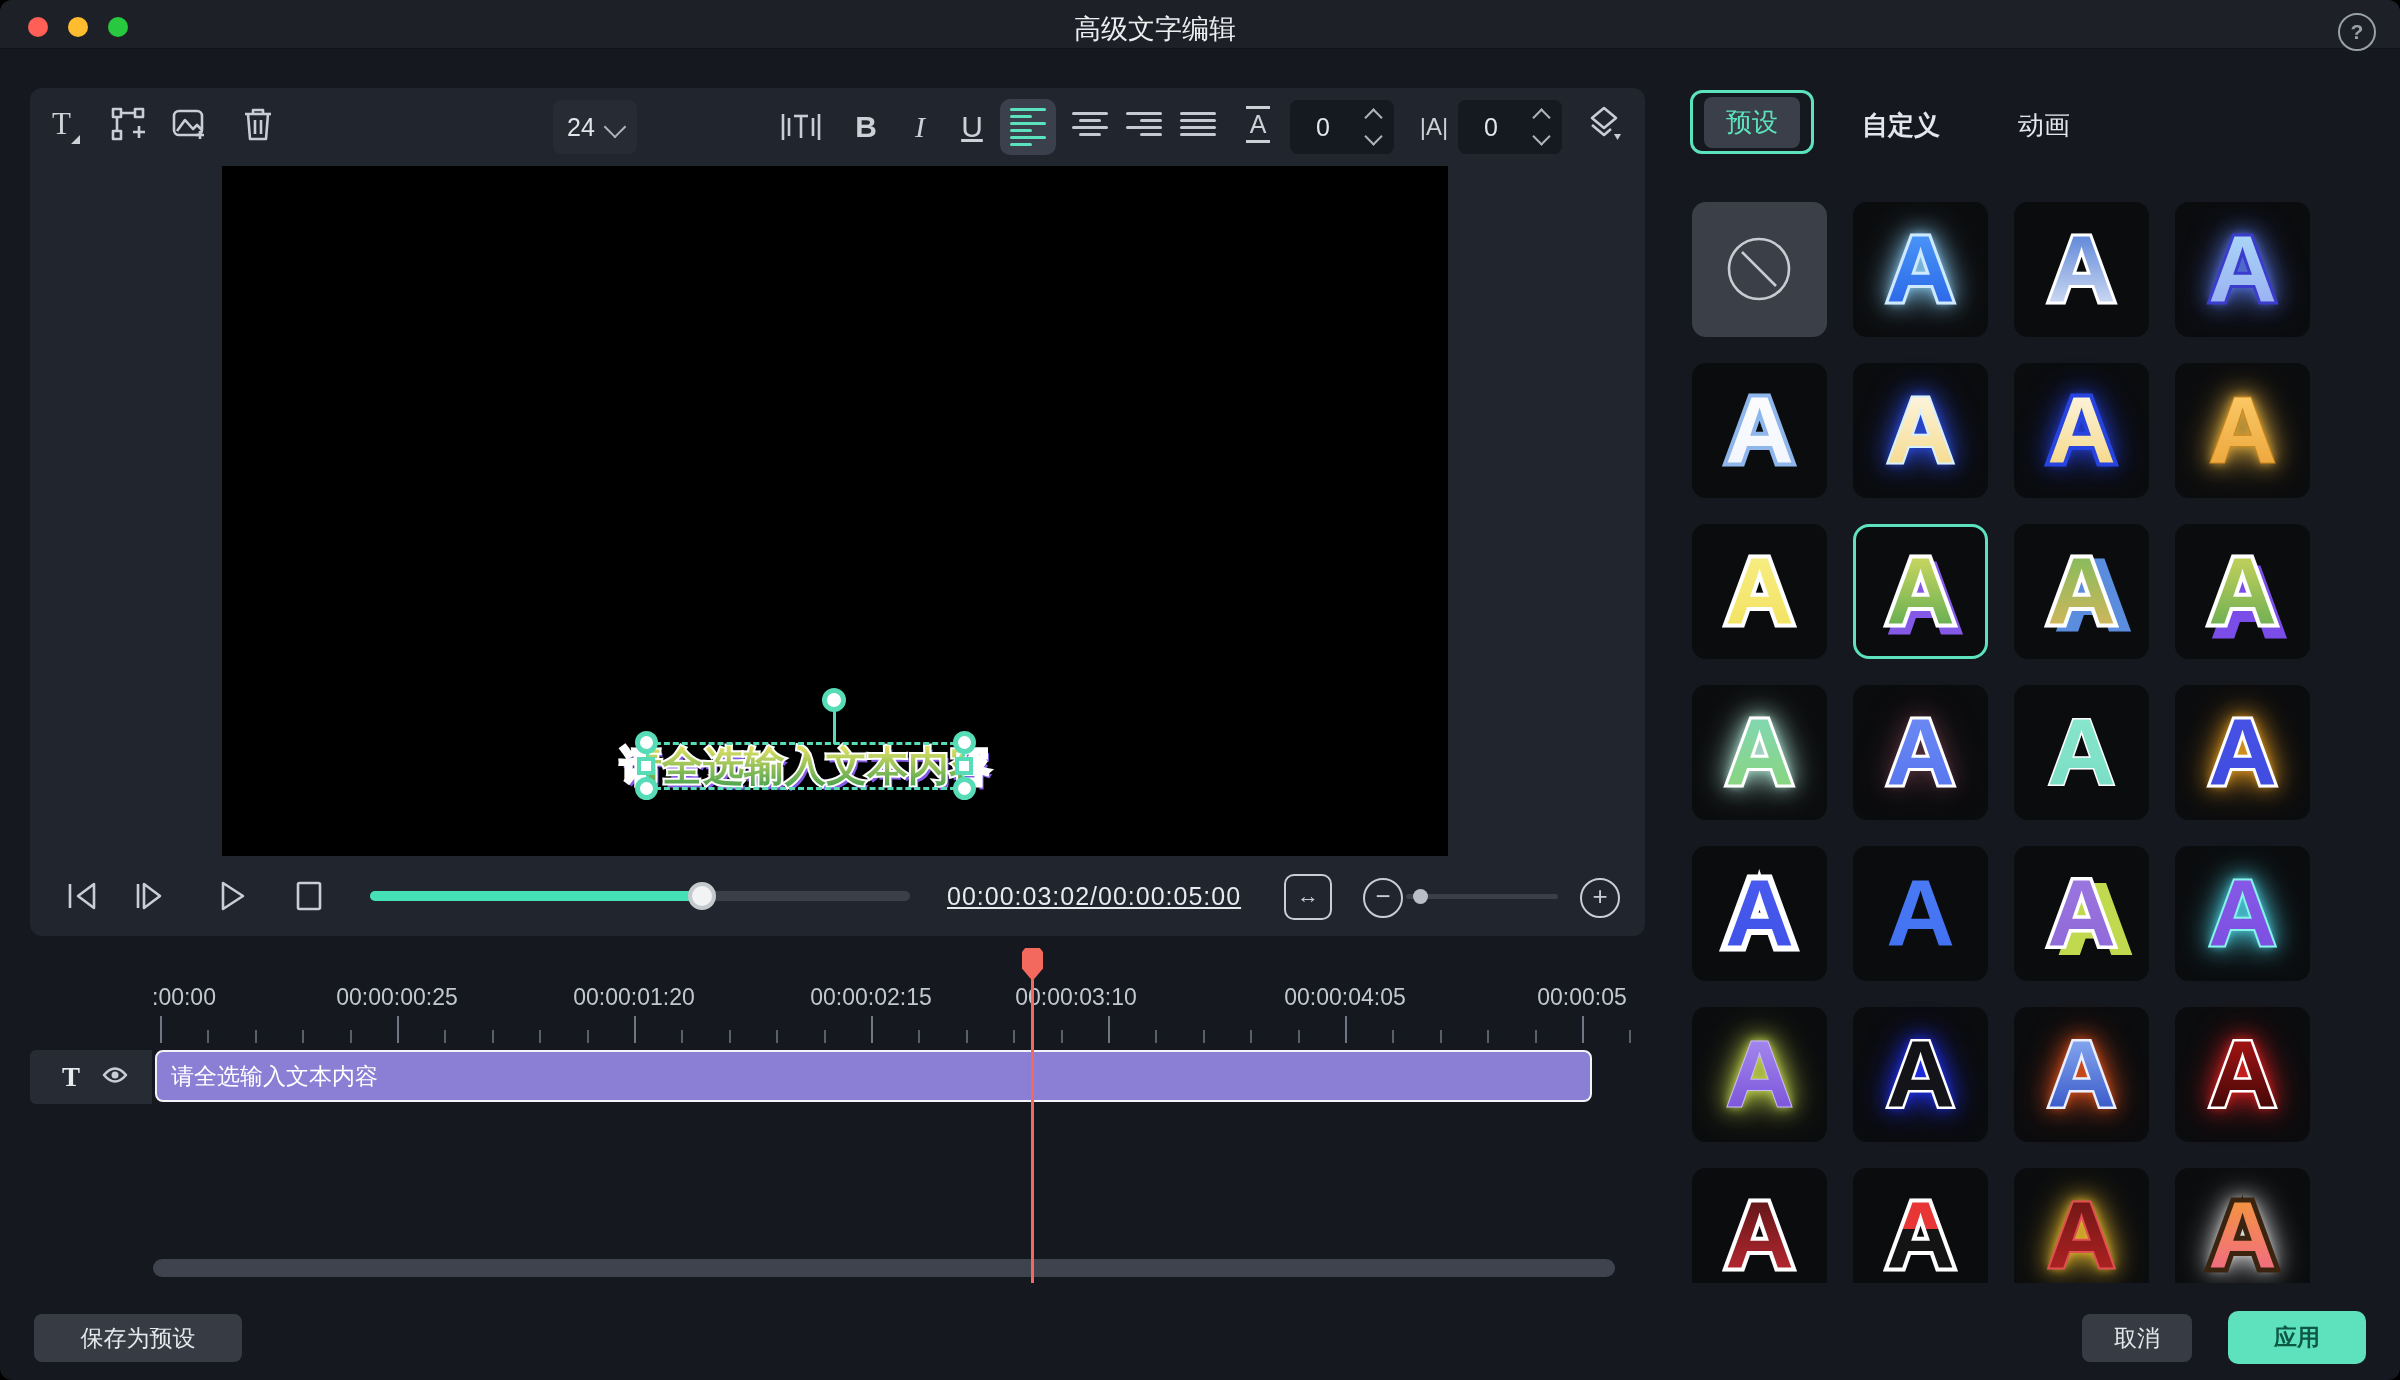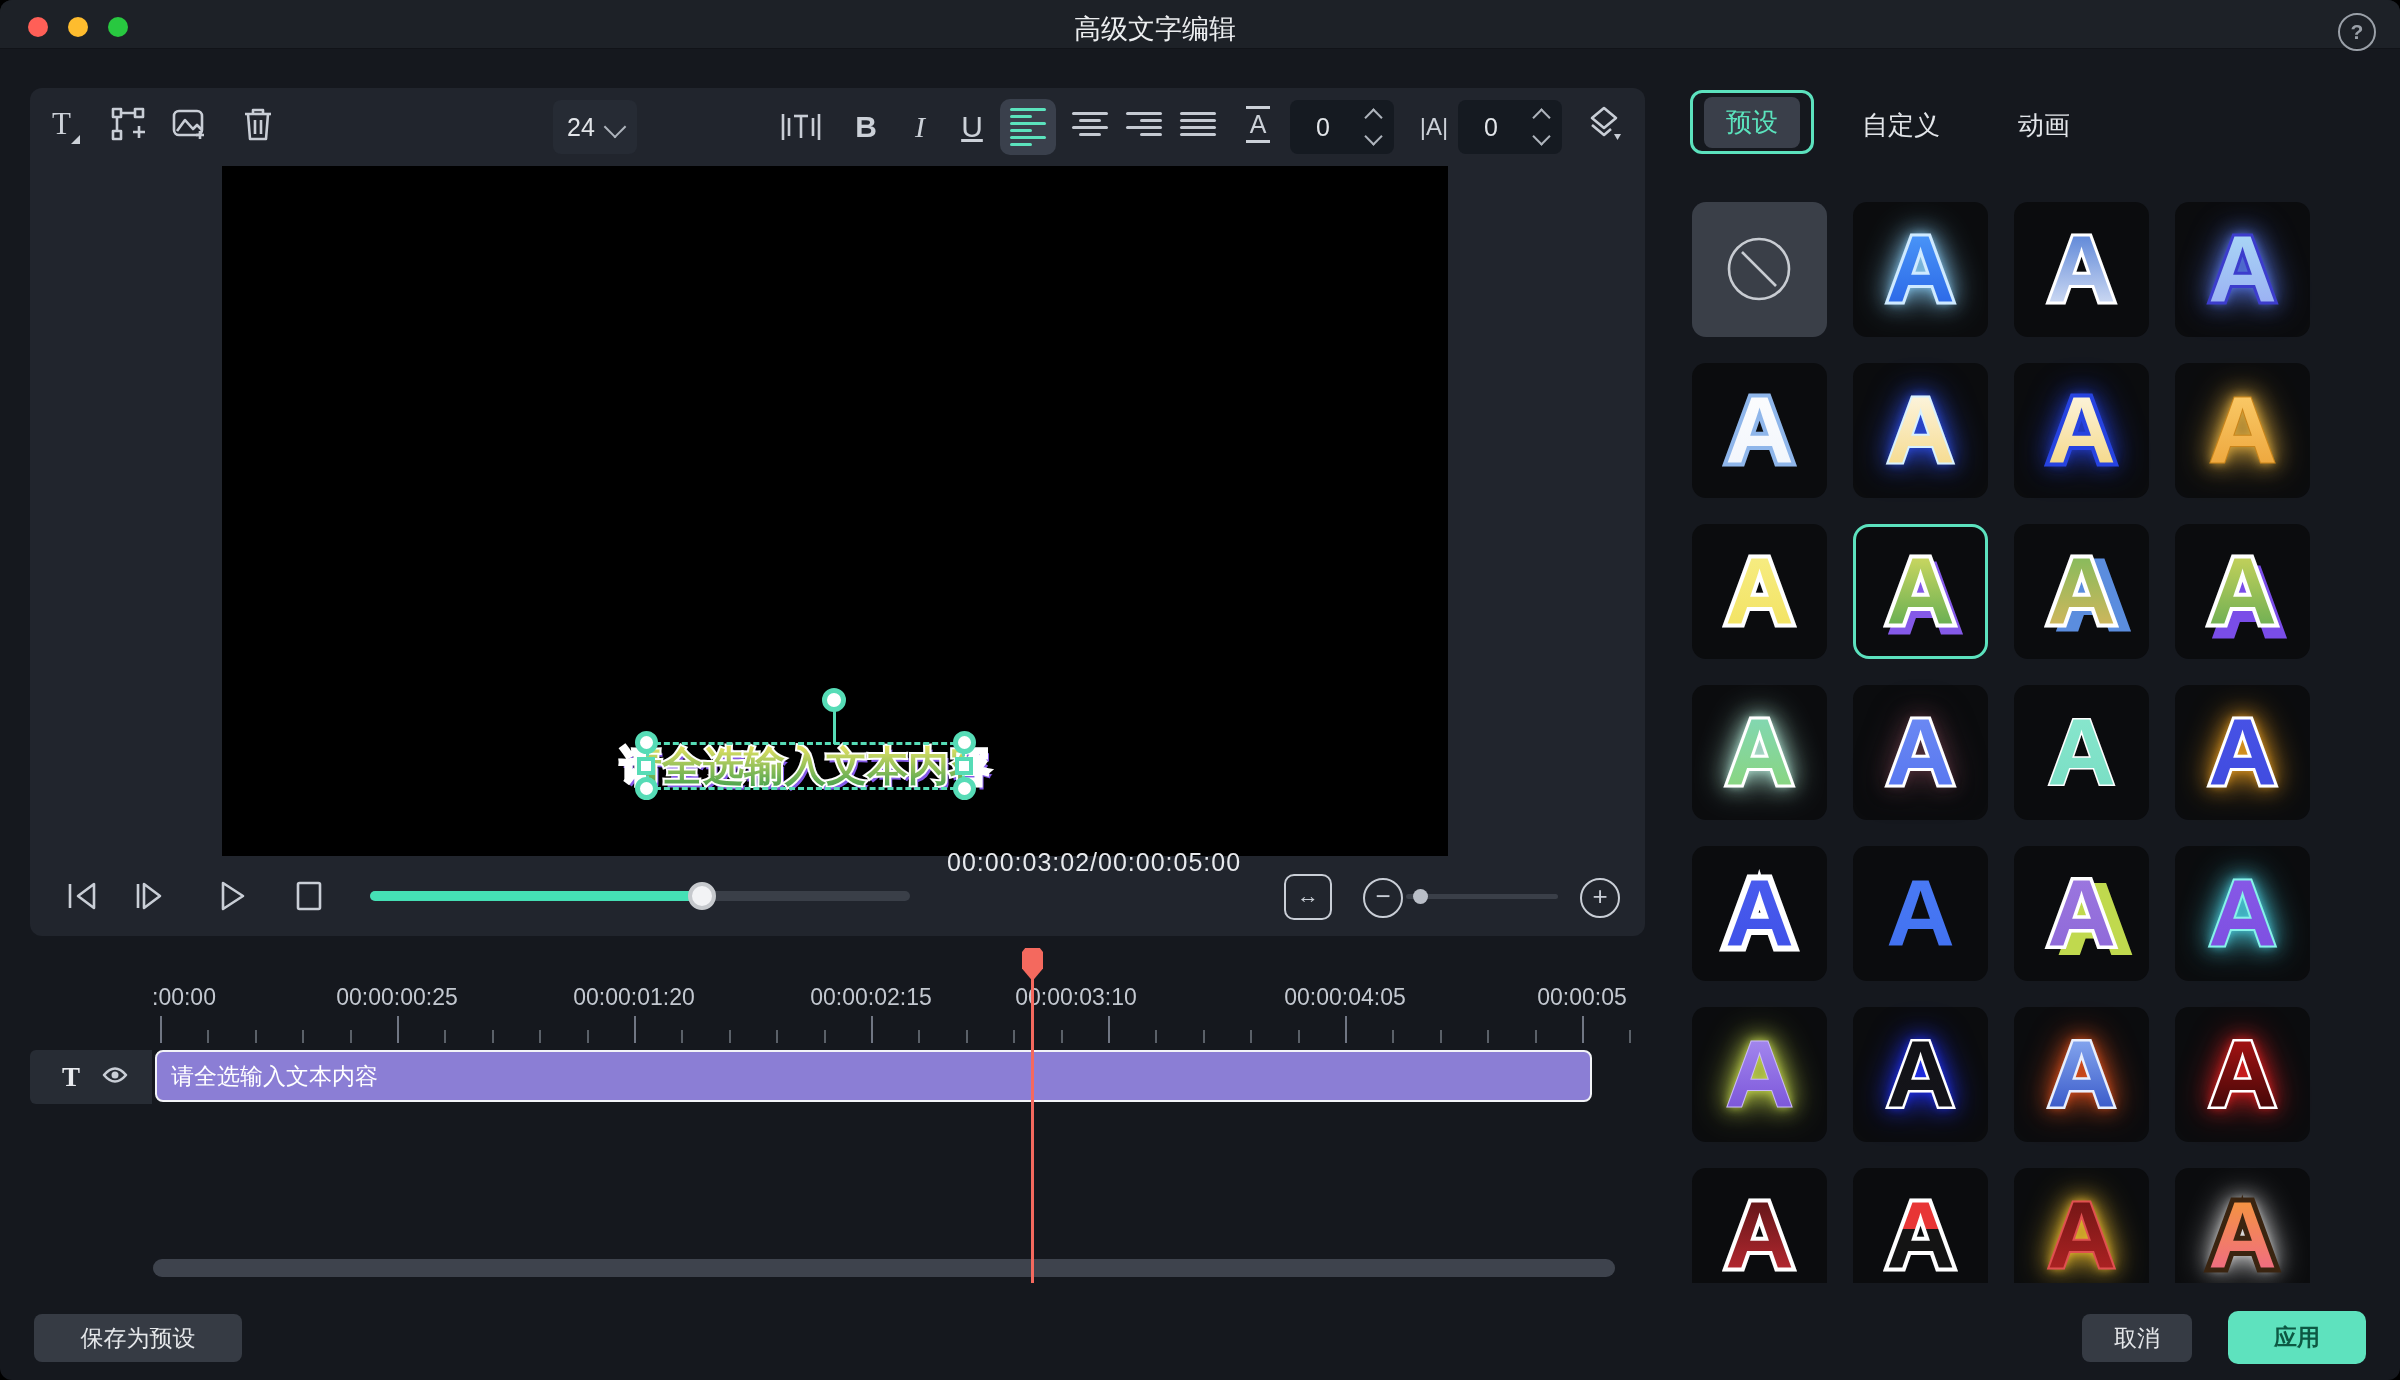--- a/index.html
+++ b/index.html
@@ -240,21 +240,21 @@
   </div>
   <div class="abs" style="left:292px;top:878px;">
     <svg width="34" height="36" viewBox="0 0 34 36" class="pb-ic" stroke-width="3">
         <rect x="6" y="5" width="22" height="26" rx="1.5"></rect>
       </svg>
   </div>
   <div class="abs" style="left:370px;top:891px;width:540px;height:10px;background:#3a3f48;border-radius:5px;">
     <div style="width:61.3%;height:100%;background:#45e0b5;border-radius:5px;"></div>
   </div>
   <div class="abs" style="left:688px;top:882px;width:20px;height:20px;background:#f2f3f5;border:4px solid #c6c9cd;border-radius:50%;"></div>
-  <div class="abs" id="timecode" style="left:947px;top:848px;">00:00:03:02/00:00:05:00</div>
+  <div class="abs" id="timecode" style="left:947px;top:882px;text-decoration:underline;">00:00:03:02/00:00:05:00</div>
   <div class="abs" id="fitbtn">↔</div>
   <div class="abs zoomc" style="left:1363px;top:878px;">−</div>
   <div class="abs" style="left:1406px;top:894px;width:152px;height:5px;background:#3a3f48;border-radius:3px;"></div>
   <div class="abs" style="left:1413px;top:889px;width:15px;height:15px;background:#b9bec7;border-radius:50%;"></div>
   <div class="abs zoomc" style="left:1580px;top:878px;">+</div>
 
   <div class="abs" id="rulerlabels" style="left:150px;top:984px;width:1505px;height:32px;overflow:hidden;">
       <span class="ruler-label" style="left: 2px;">:00:00</span>
       <span class="ruler-label" style="left: 247px; transform: translateX(-50%);">00:00:00:25</span>
       <span class="ruler-label" style="left: 484px; transform: translateX(-50%);">00:00:01:20</span>
@@ -310,21 +310,21 @@
   <div class="abs" id="clip">
     <span>请全选输入文本内容</span>
   </div>
   <div class="abs" id="hscroll"></div>
   <div class="abs" id="phline"></div>
   <div class="abs" id="phhead"></div>
 
   <div class="abs" id="tab-presets-box">
     <span id="tab-presets-inner">预设</span>
   </div>
-  <div class="abs tabtxt" style="left:1862px;top:108px;">自定义</div>
+  <div class="abs tabtxt" style="left:1862px;top:108px;font-weight:bold;">自定义</div>
   <div class="abs tabtxt" style="left:2018px;top:108px;text-align:right;">动画</div>
 
   <div class="abs" id="gridclip">
     <div id="grid">
         <div class="tile none"><svg width="135" height="135" viewBox="0 0 135 135">
             <circle cx="67" cy="67" r="30" fill="none" stroke="#c8ccd2" stroke-width="2.6"></circle>
             <line x1="50" y1="50" x2="84" y2="84" stroke="#c8ccd2" stroke-width="2.6"></line>
           </svg></div>
         <div class="tile">
           <span class="glyph" style="font-size: 95px; color: rgb(207, 234, 255); -webkit-text-stroke: 6px rgb(207, 234, 255); text-shadow: rgb(143, 212, 255) 0px 0px 10px, rgb(143, 212, 255) 0px 0px 22px, rgb(143, 212, 255) 0px 0px 36px;">A</span>

